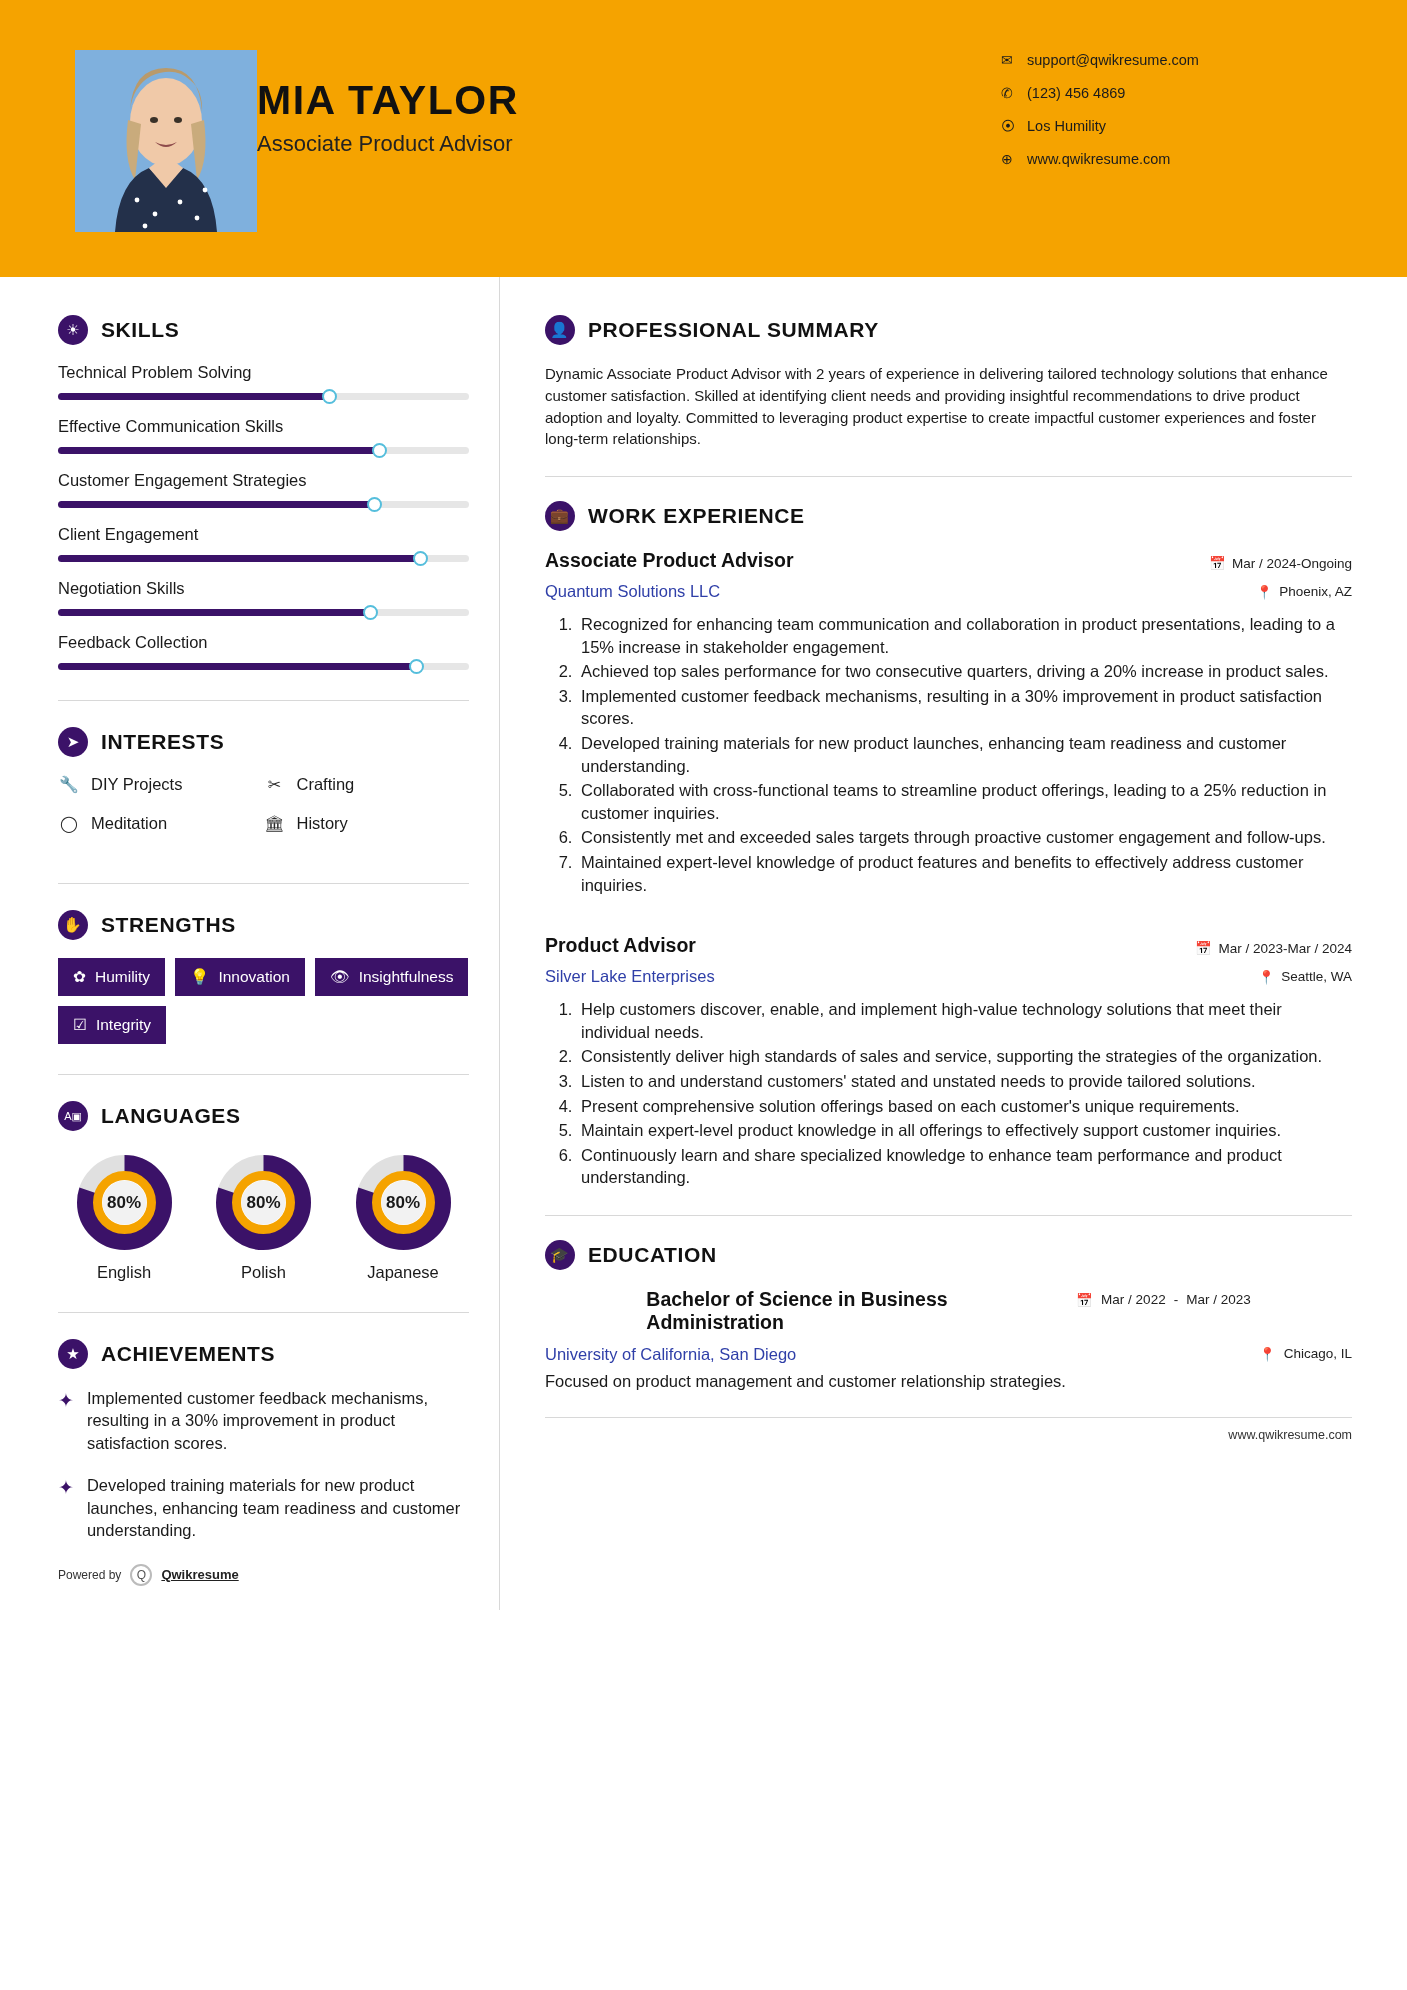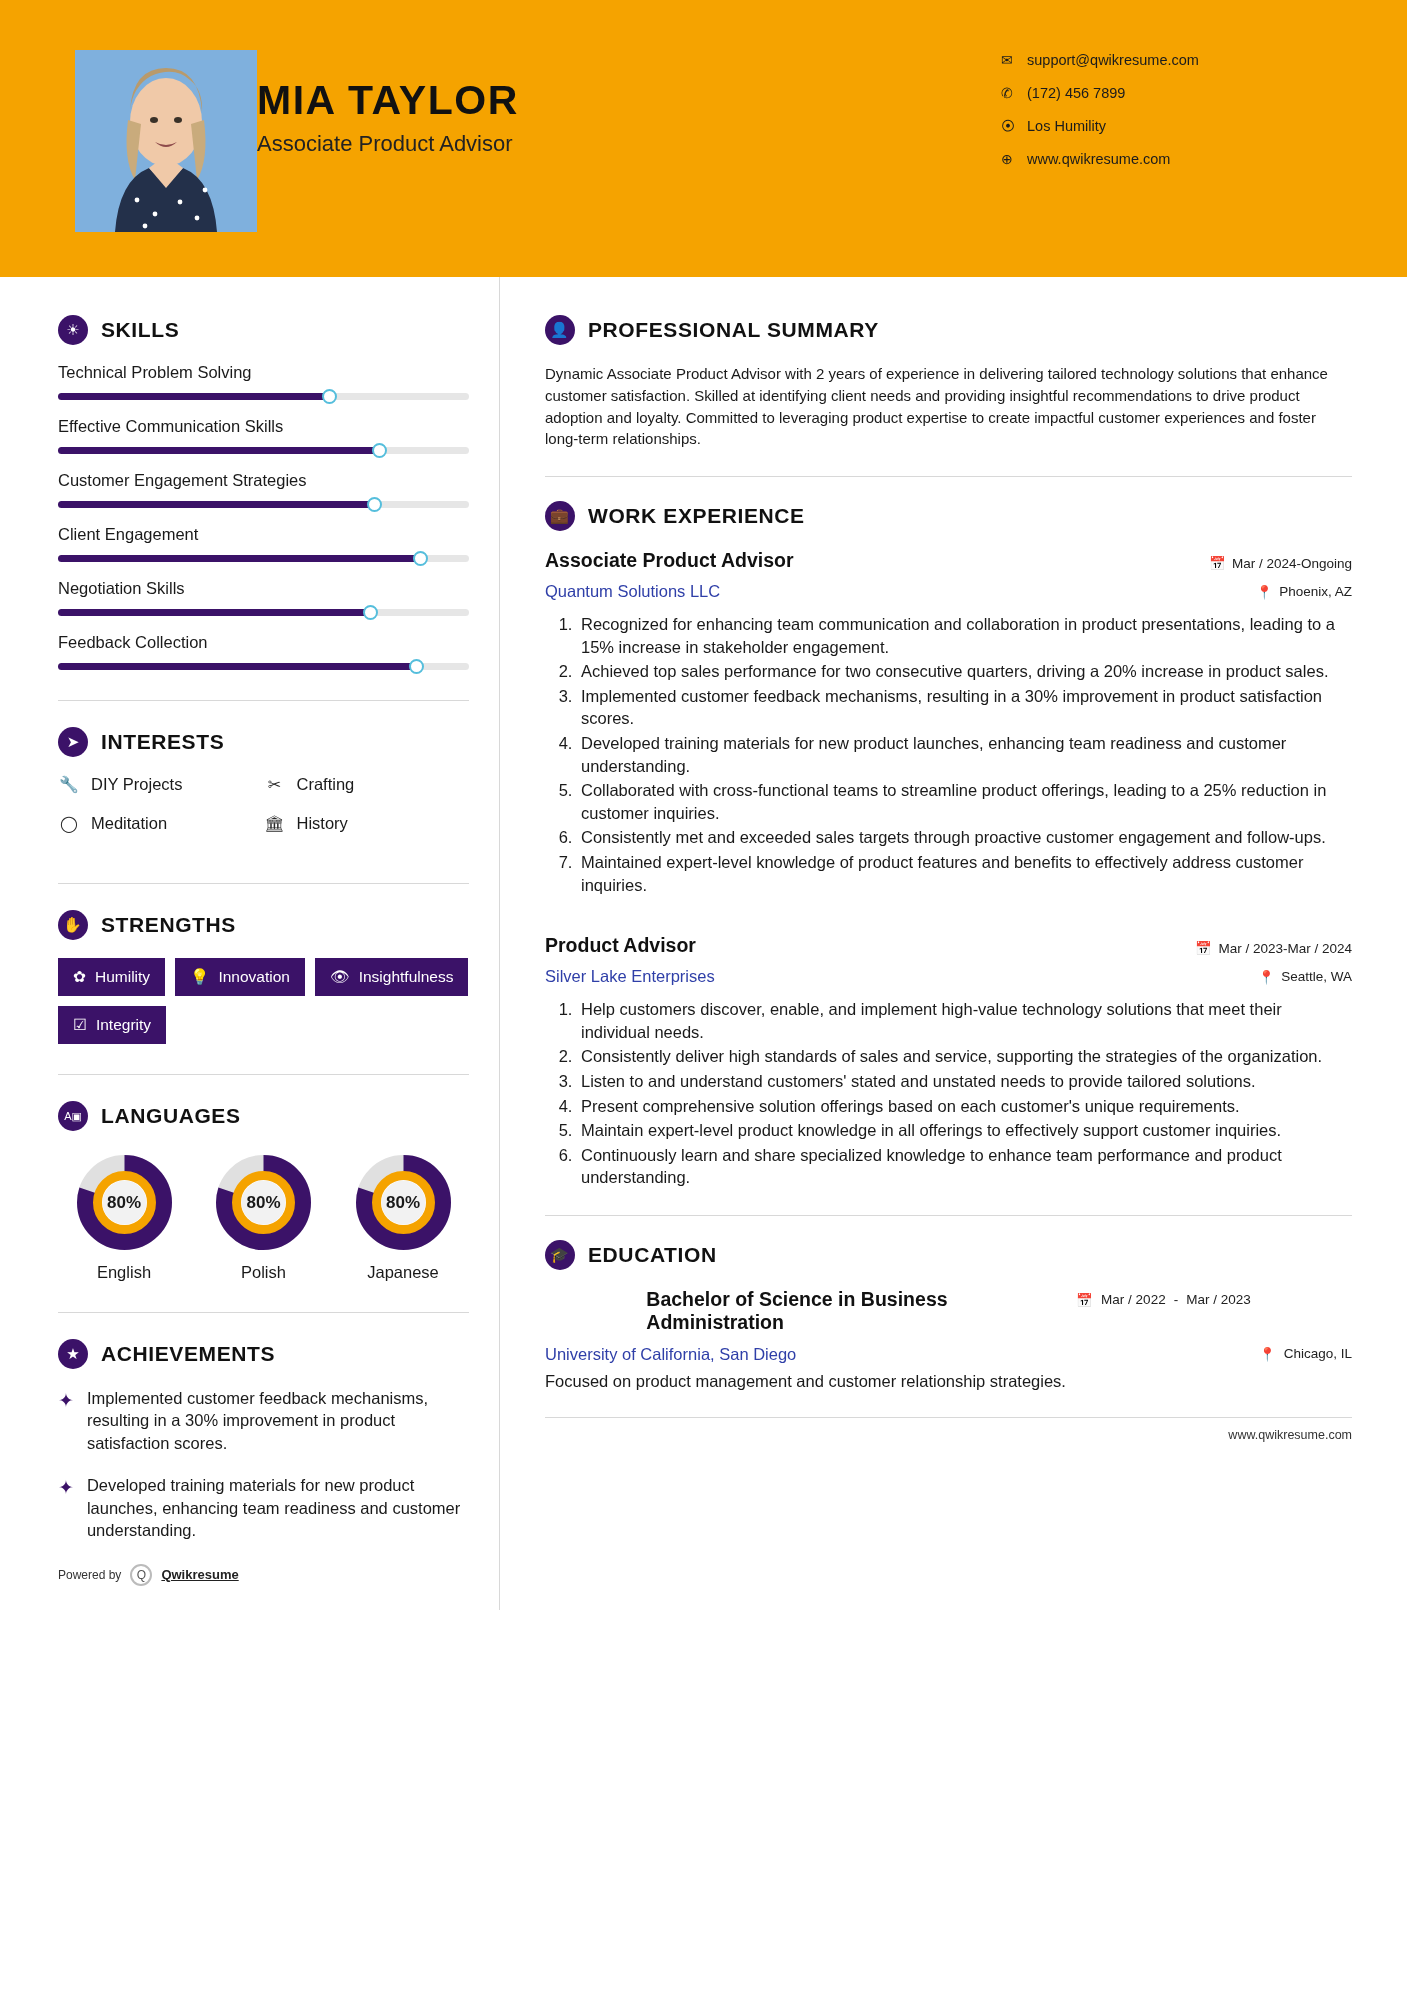--- a/index.html
+++ b/index.html
@@ -306,21 +306,21 @@
       <div class="name">MIA TAYLOR</div>
       <div class="role">Associate Product Advisor</div>
     </div>
     <div class="contacts">
       <div class="contact-row">
         <span class="contact-ico">✉</span>
         <span>support@qwikresume.com</span>
       </div>
       <div class="contact-row">
         <span class="contact-ico">✆</span>
-        <span>(172) 456 7899</span>
+        <span>(123) 456 4869</span>
       </div>
       <div class="contact-row">
         <span class="contact-ico">⦿</span>
         <span>Los Humility</span>
       </div>
       <div class="contact-row">
         <span class="contact-ico">⊕</span>
         <span>www.qwikresume.com</span>
       </div>
     </div>

